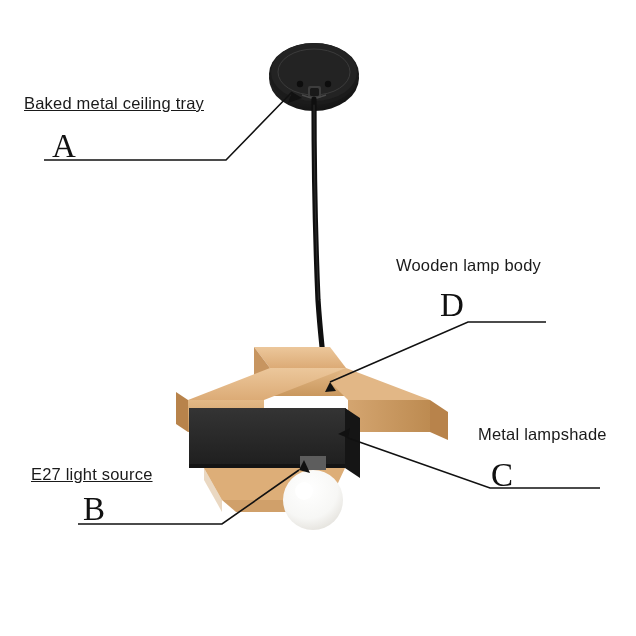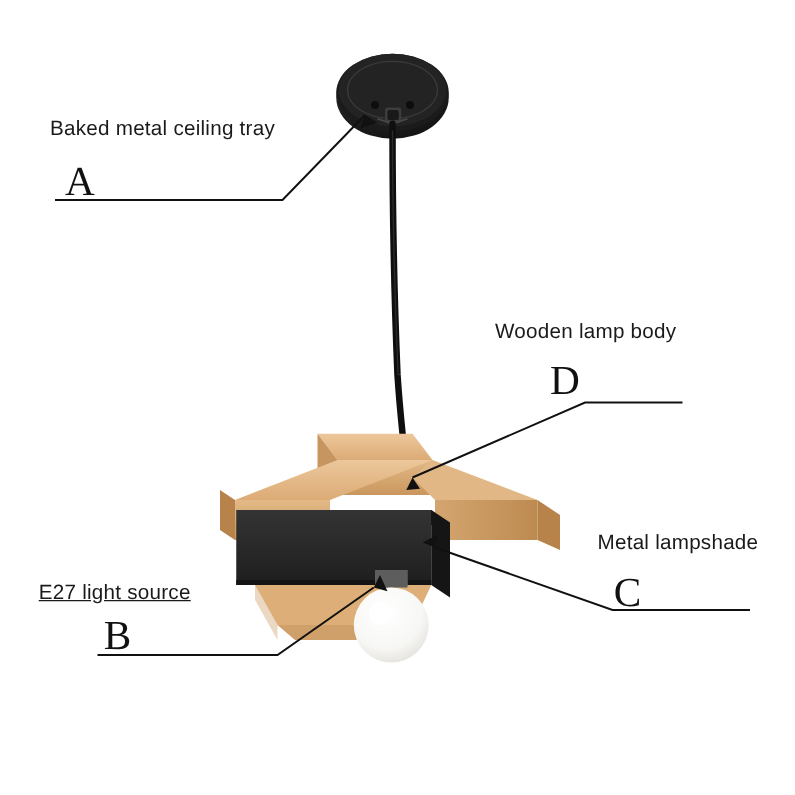--- a/index.html
+++ b/index.html
@@ -30,21 +30,21 @@
     white-space: nowrap;
     letter-spacing: 0.2px;
   }
   .callout-letter {
     position: absolute;
     font-family: "Liberation Serif", serif;
     font-size: 33px;
     color: #111111;
     white-space: nowrap;
   }
-  #lbl-a { left: 40px;  top: 94px; }
+  #lbl-a { left: 24px;  top: 94px; text-decoration: underline; }
   #lbl-b { left: 31px;  top: 465px; text-decoration: underline; }
   #lbl-c { left: 478px; top: 425px; }
   #lbl-d { left: 396px; top: 256px; }
 
   #let-a { left: 52px;  top: 128px; }
   #let-b { left: 83px;  top: 491px; }
   #let-c { left: 491px; top: 457px; }
   #let-d { left: 440px; top: 287px; }
 </style>
 </head>

